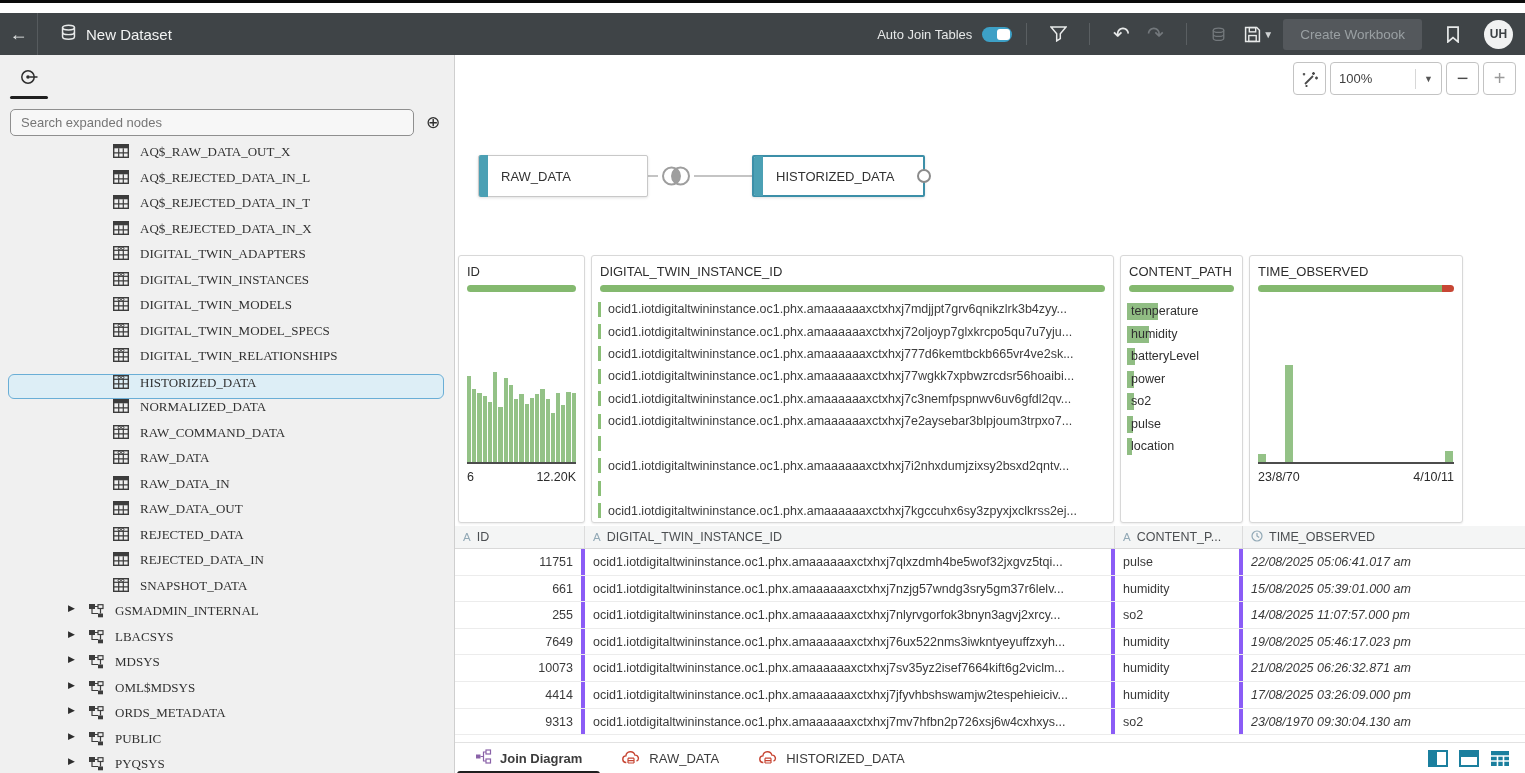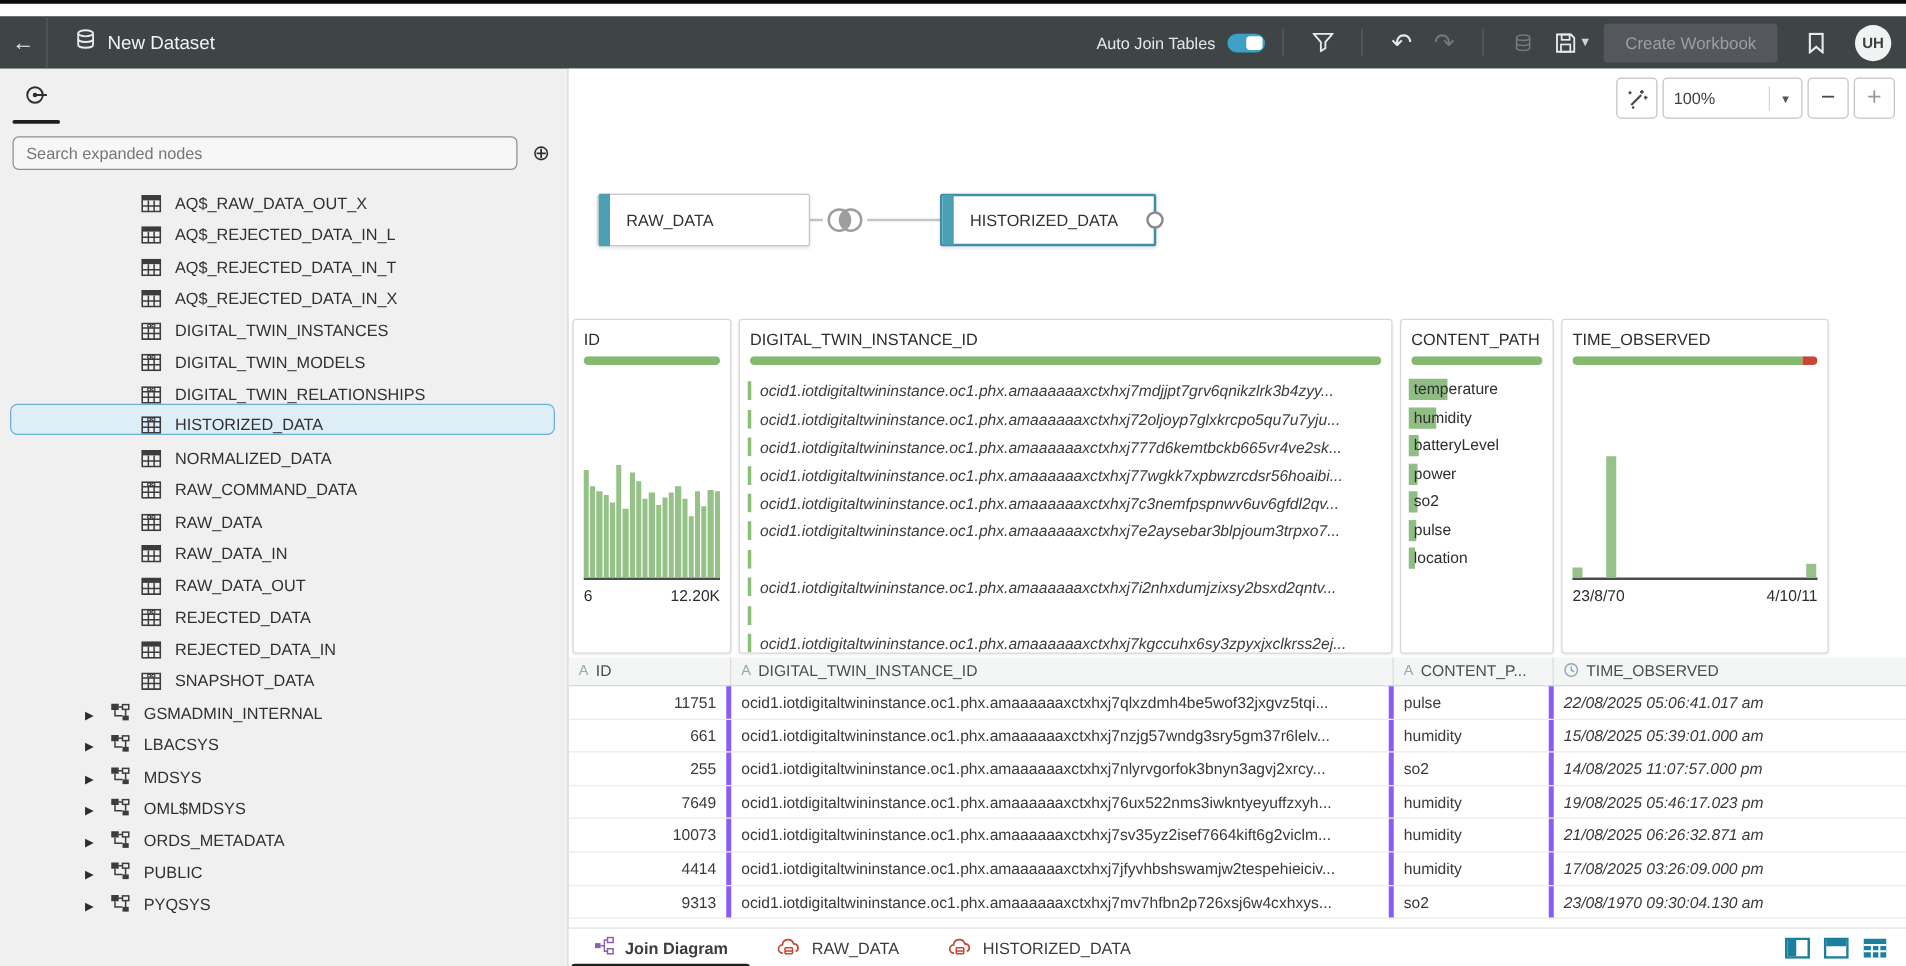--- a/index.html
+++ b/index.html
@@ -35,21 +35,21 @@
 
   
   .side-tabs { height:44px; display:flex; align-items:flex-end; padding-left:12px; }
   .side-tab { padding:0 8px 9px 8px; position:relative; cursor:pointer; }
   .side-tab.active::after { content:""; position:absolute; left:-2px; right:-2px; bottom:0; height:3px; background:#1f1f1f; border-radius:2px; }
   .search-row { display:flex; align-items:center; gap:8px; padding:10px 10px 6px 10px; }
   .search-input { flex:1; height:27px; border:1px solid #8f8f8f; border-radius:5px; background:#f7f7f7; font-size:13px; color:#444; padding:0 10px; font-family:inherit; }
   .search-input::placeholder { color:#767676; }
   .add-btn { width:22px; height:22px; display:flex; align-items:center; justify-content:center; font-size:17px; color:#2f2f2f; cursor:pointer; }
   .tree { padding-top:2px; }
-  .tree-item { height:25.5px; display:flex; align-items:flex-end; font-size:13px; color:#313131; cursor:pointer; position:relative; }
+  .tree-item { height:25.5px; display:flex; align-items:flex-start; font-size:13px; color:#313131; cursor:pointer; position:relative;font-family:Liberation Serif, serif; }
   .tree-item .caret3 { width:10px; font-size:9px; color:#2d2d2d; position:absolute; left:68px; }
   .tree-item .ticon { display:flex; align-items:center; }
   .tree-item.lvl-table .ticon { margin-left:113px; }
   .tree-item.lvl-schema .ticon { margin-left:88px; }
   .tree-item .tlabel { margin-left:11px; white-space:nowrap; }
   .tree-item.selected { background:#ddeef6; border:1.5px solid #6aaed6; border-radius:6px; margin:0 10px 0 8px; }
   .tree-item.selected .ticon { margin-left:104px; }
 
   
   .canvas { position:absolute; left:0; top:0; right:0; height:200px; background:#fff; }
@@ -74,21 +74,21 @@
   .tile-title { font-size:13px; color:#2d2d2d; padding:8px 8px 0 8px; white-space:nowrap; overflow:hidden; }
   .tile-quality { display:flex; height:7px; margin:6px 8px 4px 8px; border-radius:4px; overflow:hidden; }
   .q-green { background:#84b96f; height:100%; }
   .q-red { background:#c74634; height:100%; }
   .hist-area { position:absolute; left:8px; right:8px; bottom:58px; height:112px; border-bottom:2px solid #4c4c4c; display:flex; align-items:flex-end; gap:1px; }
   .hist-area .hbar { flex:1; background:#94c287; }
   .hist-area.sparse { display:block; position:absolute; }
   .hist-area.sparse .hbar { position:absolute; bottom:0; width:8px; }
   .hist-labels { position:absolute; left:8px; right:8px; bottom:38px; display:flex; justify-content:space-between; font-size:12.5px; color:#2c2c2c; }
   .tlist { padding:2px 8px 0 6px; }
-  .tlist-row { height:22.4px; display:flex; align-items:flex-end; overflow:hidden;font-style:italic; }
+  .tlist-row { height:22.4px; display:flex; align-items:center; overflow:hidden; }
   .tlist-row .tick { width:3px; height:15px; background:#8abf77; margin-right:7px; flex:none; }
   .tlist-row .tval { font-size:12.5px; color:#3d3d3d; white-space:nowrap; overflow:hidden; }
   .blist { padding:4px 6px 0 6px;text-align:right; }
   .blist-row { height:22.5px; position:relative; display:flex; align-items:center; }
   .blist-row .bbar { position:absolute; left:0; top:3px; height:17px; background:#90bd83; }
   .blist-row .bval { position:relative; font-size:12.5px; color:#2f2f2f; padding-left:4px; white-space:nowrap; }
 
   
   .grid { position:absolute; left:0; top:471px; right:0; bottom:31px; font-size:12.5px; }
   .grid-header { display:grid; grid-template-columns:130px 530px 128px 1fr; background:#f4f5f5; border-bottom:1px solid #d9d9d9; height:23px; color:#4b4e51; }
@@ -228,33 +228,57 @@
           <div class="tree-item lvl-table">
             <span class="ticon">
               <svg width="16" height="14" viewBox="0 0 16 14">
                 <rect x="0.7" y="0.7" width="14.6" height="12.6" fill="none" stroke="#3c3c3c" stroke-width="1.4"></rect>
                 <path d="M0.7 4.3 H15.3" stroke="#3c3c3c" stroke-width="1.2"></path>
                 <circle cx="6.3" cy="2.5" r="1.25" fill="none" stroke="#3c3c3c" stroke-width="1"></circle>
                 <circle cx="9.7" cy="2.5" r="1.25" fill="none" stroke="#3c3c3c" stroke-width="1"></circle>
                 <path d="M5.7 4.3 V13.3 M10.3 4.3 V13.3 M0.7 8.8 H15.3" stroke="#3c3c3c" stroke-width="1.2"></path>
               </svg>
             </span>
+            <span class="tlabel">DIGITAL_TWIN_ADAPTERS</span>
+          </div>
+          <div class="tree-item lvl-table">
+            <span class="ticon">
+              <svg width="16" height="14" viewBox="0 0 16 14">
+                <rect x="0.7" y="0.7" width="14.6" height="12.6" fill="none" stroke="#3c3c3c" stroke-width="1.4"></rect>
+                <path d="M0.7 4.3 H15.3" stroke="#3c3c3c" stroke-width="1.2"></path>
+                <circle cx="6.3" cy="2.5" r="1.25" fill="none" stroke="#3c3c3c" stroke-width="1"></circle>
+                <circle cx="9.7" cy="2.5" r="1.25" fill="none" stroke="#3c3c3c" stroke-width="1"></circle>
+                <path d="M5.7 4.3 V13.3 M10.3 4.3 V13.3 M0.7 8.8 H15.3" stroke="#3c3c3c" stroke-width="1.2"></path>
+              </svg>
+            </span>
             <span class="tlabel">DIGITAL_TWIN_INSTANCES</span>
           </div>
           <div class="tree-item lvl-table">
             <span class="ticon">
               <svg width="16" height="14" viewBox="0 0 16 14">
                 <rect x="0.7" y="0.7" width="14.6" height="12.6" fill="none" stroke="#3c3c3c" stroke-width="1.4"></rect>
                 <path d="M0.7 4.3 H15.3" stroke="#3c3c3c" stroke-width="1.2"></path>
                 <circle cx="6.3" cy="2.5" r="1.25" fill="none" stroke="#3c3c3c" stroke-width="1"></circle>
                 <circle cx="9.7" cy="2.5" r="1.25" fill="none" stroke="#3c3c3c" stroke-width="1"></circle>
                 <path d="M5.7 4.3 V13.3 M10.3 4.3 V13.3 M0.7 8.8 H15.3" stroke="#3c3c3c" stroke-width="1.2"></path>
               </svg>
             </span>
             <span class="tlabel">DIGITAL_TWIN_MODELS</span>
+          </div>
+          <div class="tree-item lvl-table">
+            <span class="ticon">
+              <svg width="16" height="14" viewBox="0 0 16 14">
+                <rect x="0.7" y="0.7" width="14.6" height="12.6" fill="none" stroke="#3c3c3c" stroke-width="1.4"></rect>
+                <path d="M0.7 4.3 H15.3" stroke="#3c3c3c" stroke-width="1.2"></path>
+                <circle cx="6.3" cy="2.5" r="1.25" fill="none" stroke="#3c3c3c" stroke-width="1"></circle>
+                <circle cx="9.7" cy="2.5" r="1.25" fill="none" stroke="#3c3c3c" stroke-width="1"></circle>
+                <path d="M5.7 4.3 V13.3 M10.3 4.3 V13.3 M0.7 8.8 H15.3" stroke="#3c3c3c" stroke-width="1.2"></path>
+              </svg>
+            </span>
+            <span class="tlabel">DIGITAL_TWIN_MODEL_SPECS</span>
           </div>
           <div class="tree-item lvl-table">
             <span class="ticon">
               <svg width="16" height="14" viewBox="0 0 16 14">
                 <rect x="0.7" y="0.7" width="14.6" height="12.6" fill="none" stroke="#3c3c3c" stroke-width="1.4"></rect>
                 <path d="M0.7 4.3 H15.3" stroke="#3c3c3c" stroke-width="1.2"></path>
                 <circle cx="6.3" cy="2.5" r="1.25" fill="none" stroke="#3c3c3c" stroke-width="1"></circle>
                 <circle cx="9.7" cy="2.5" r="1.25" fill="none" stroke="#3c3c3c" stroke-width="1"></circle>
                 <path d="M5.7 4.3 V13.3 M10.3 4.3 V13.3 M0.7 8.8 H15.3" stroke="#3c3c3c" stroke-width="1.2"></path>
               </svg>

